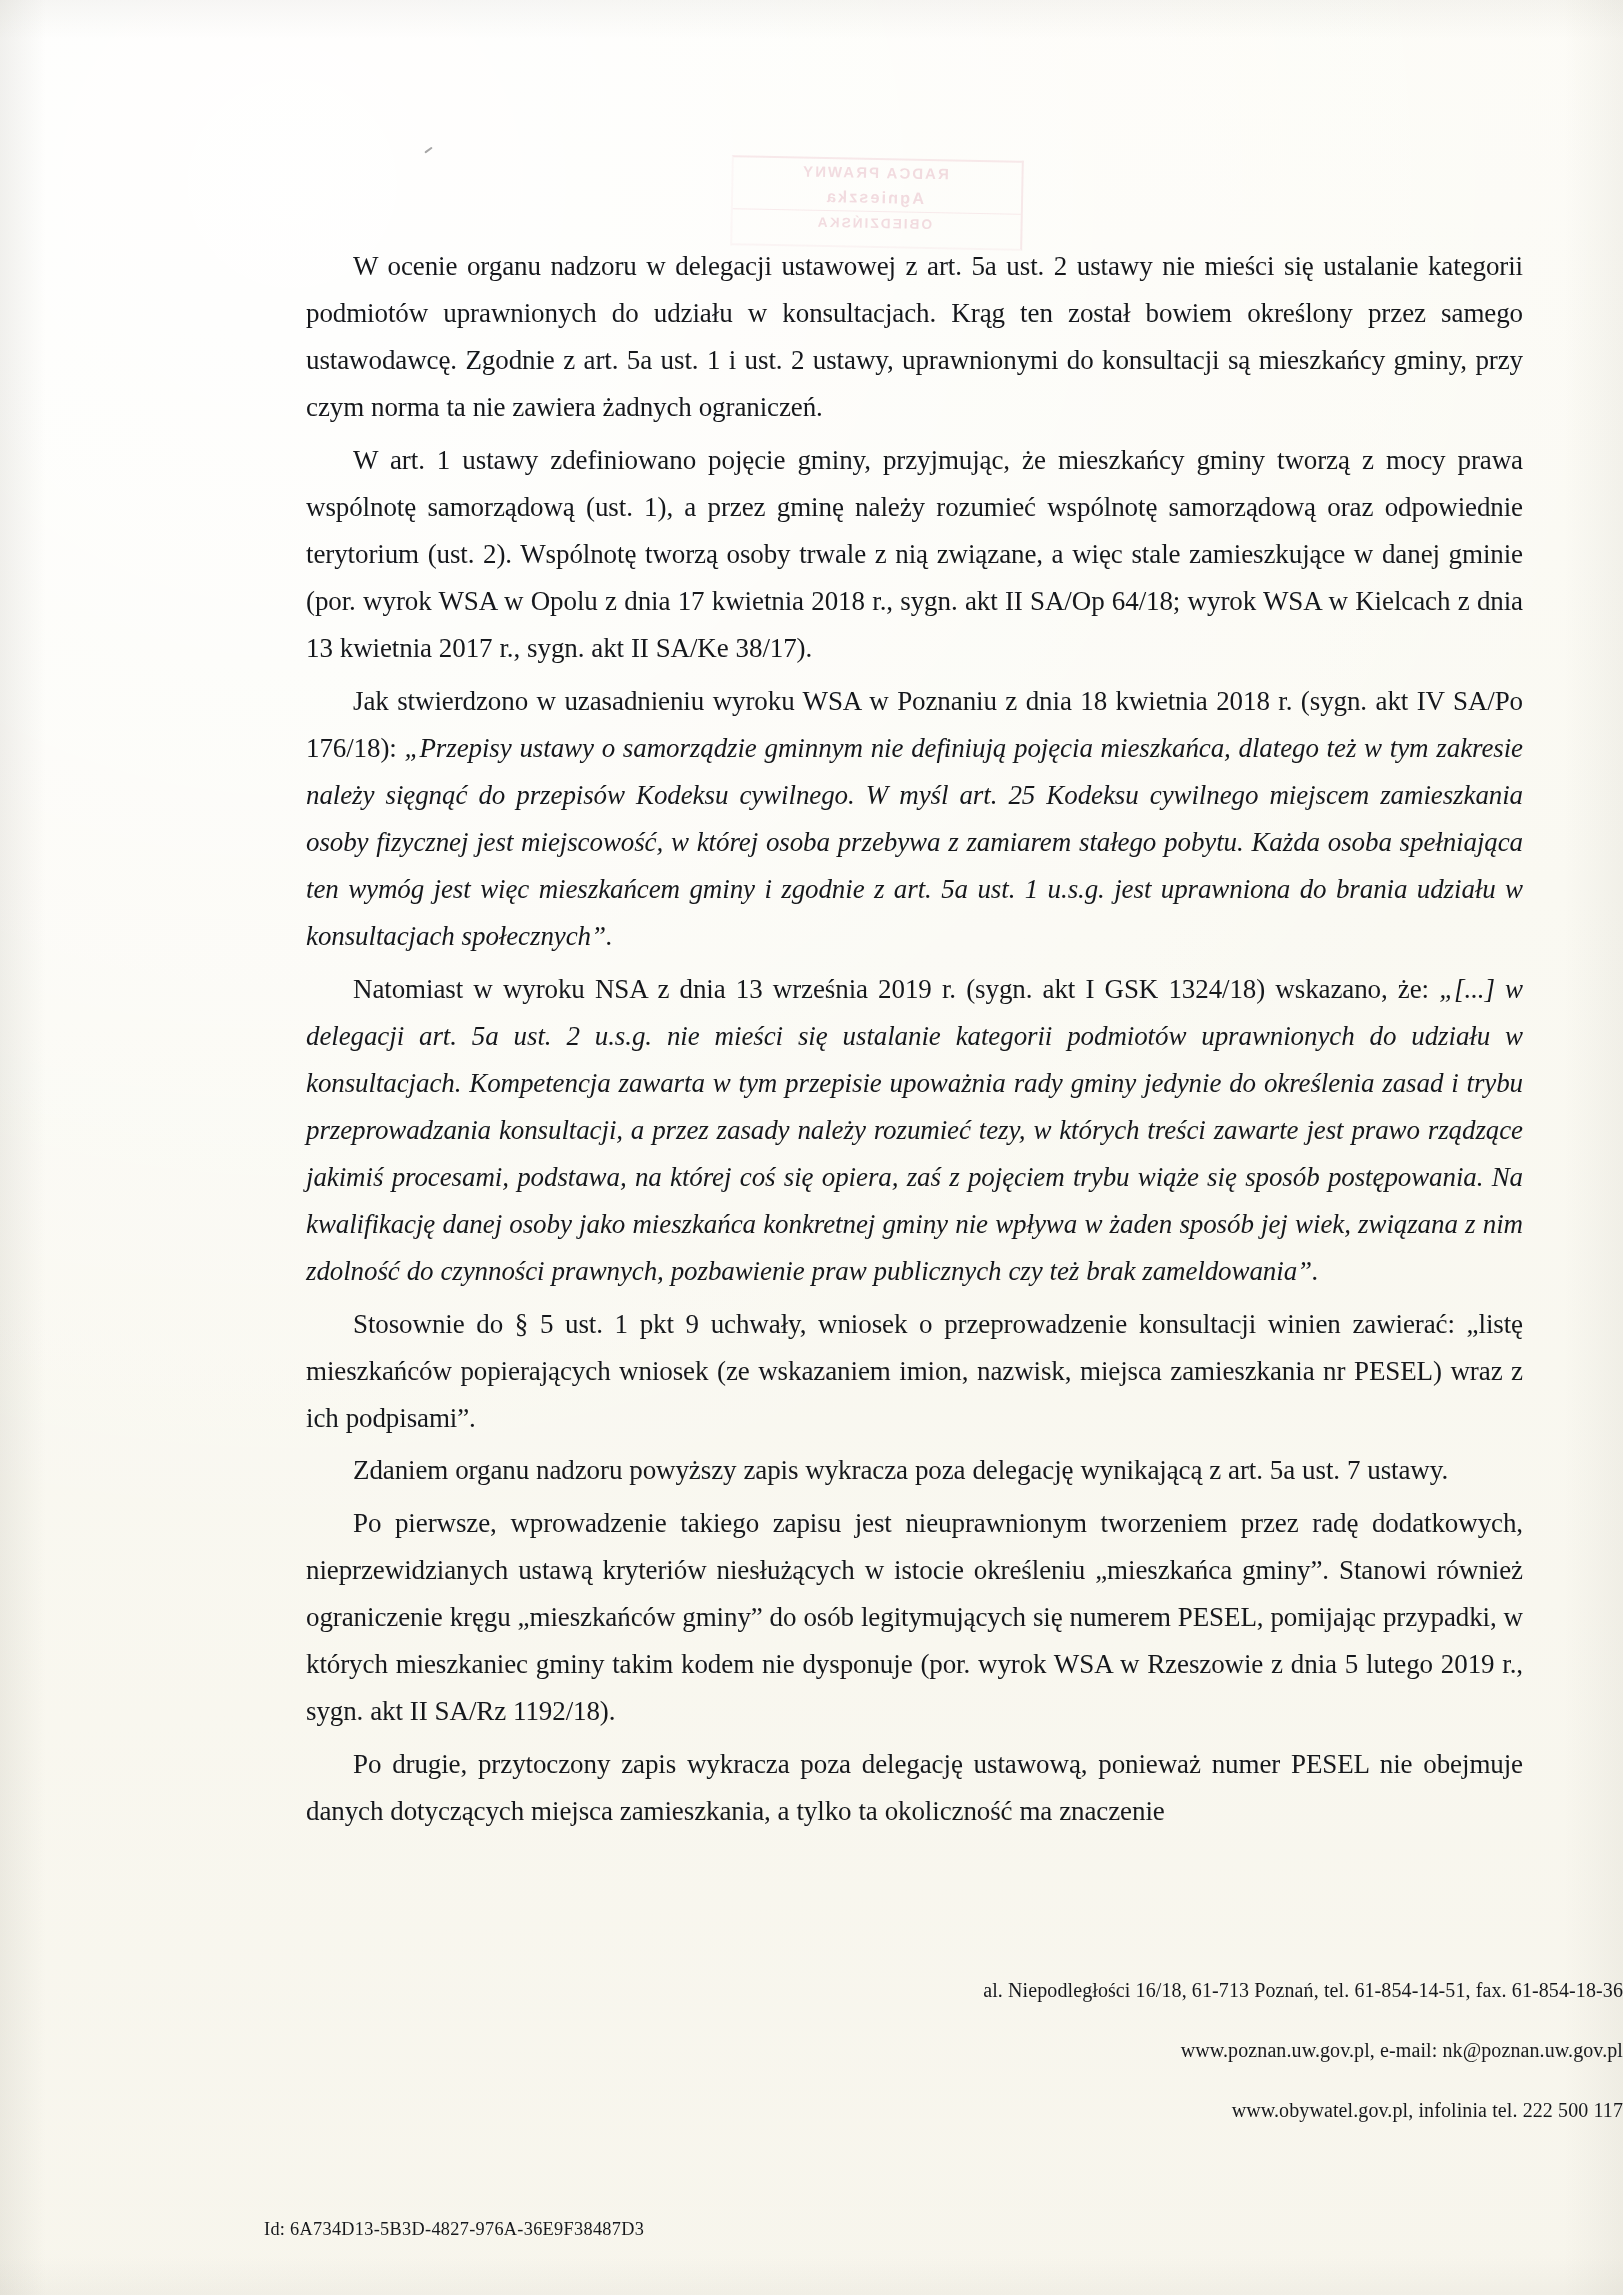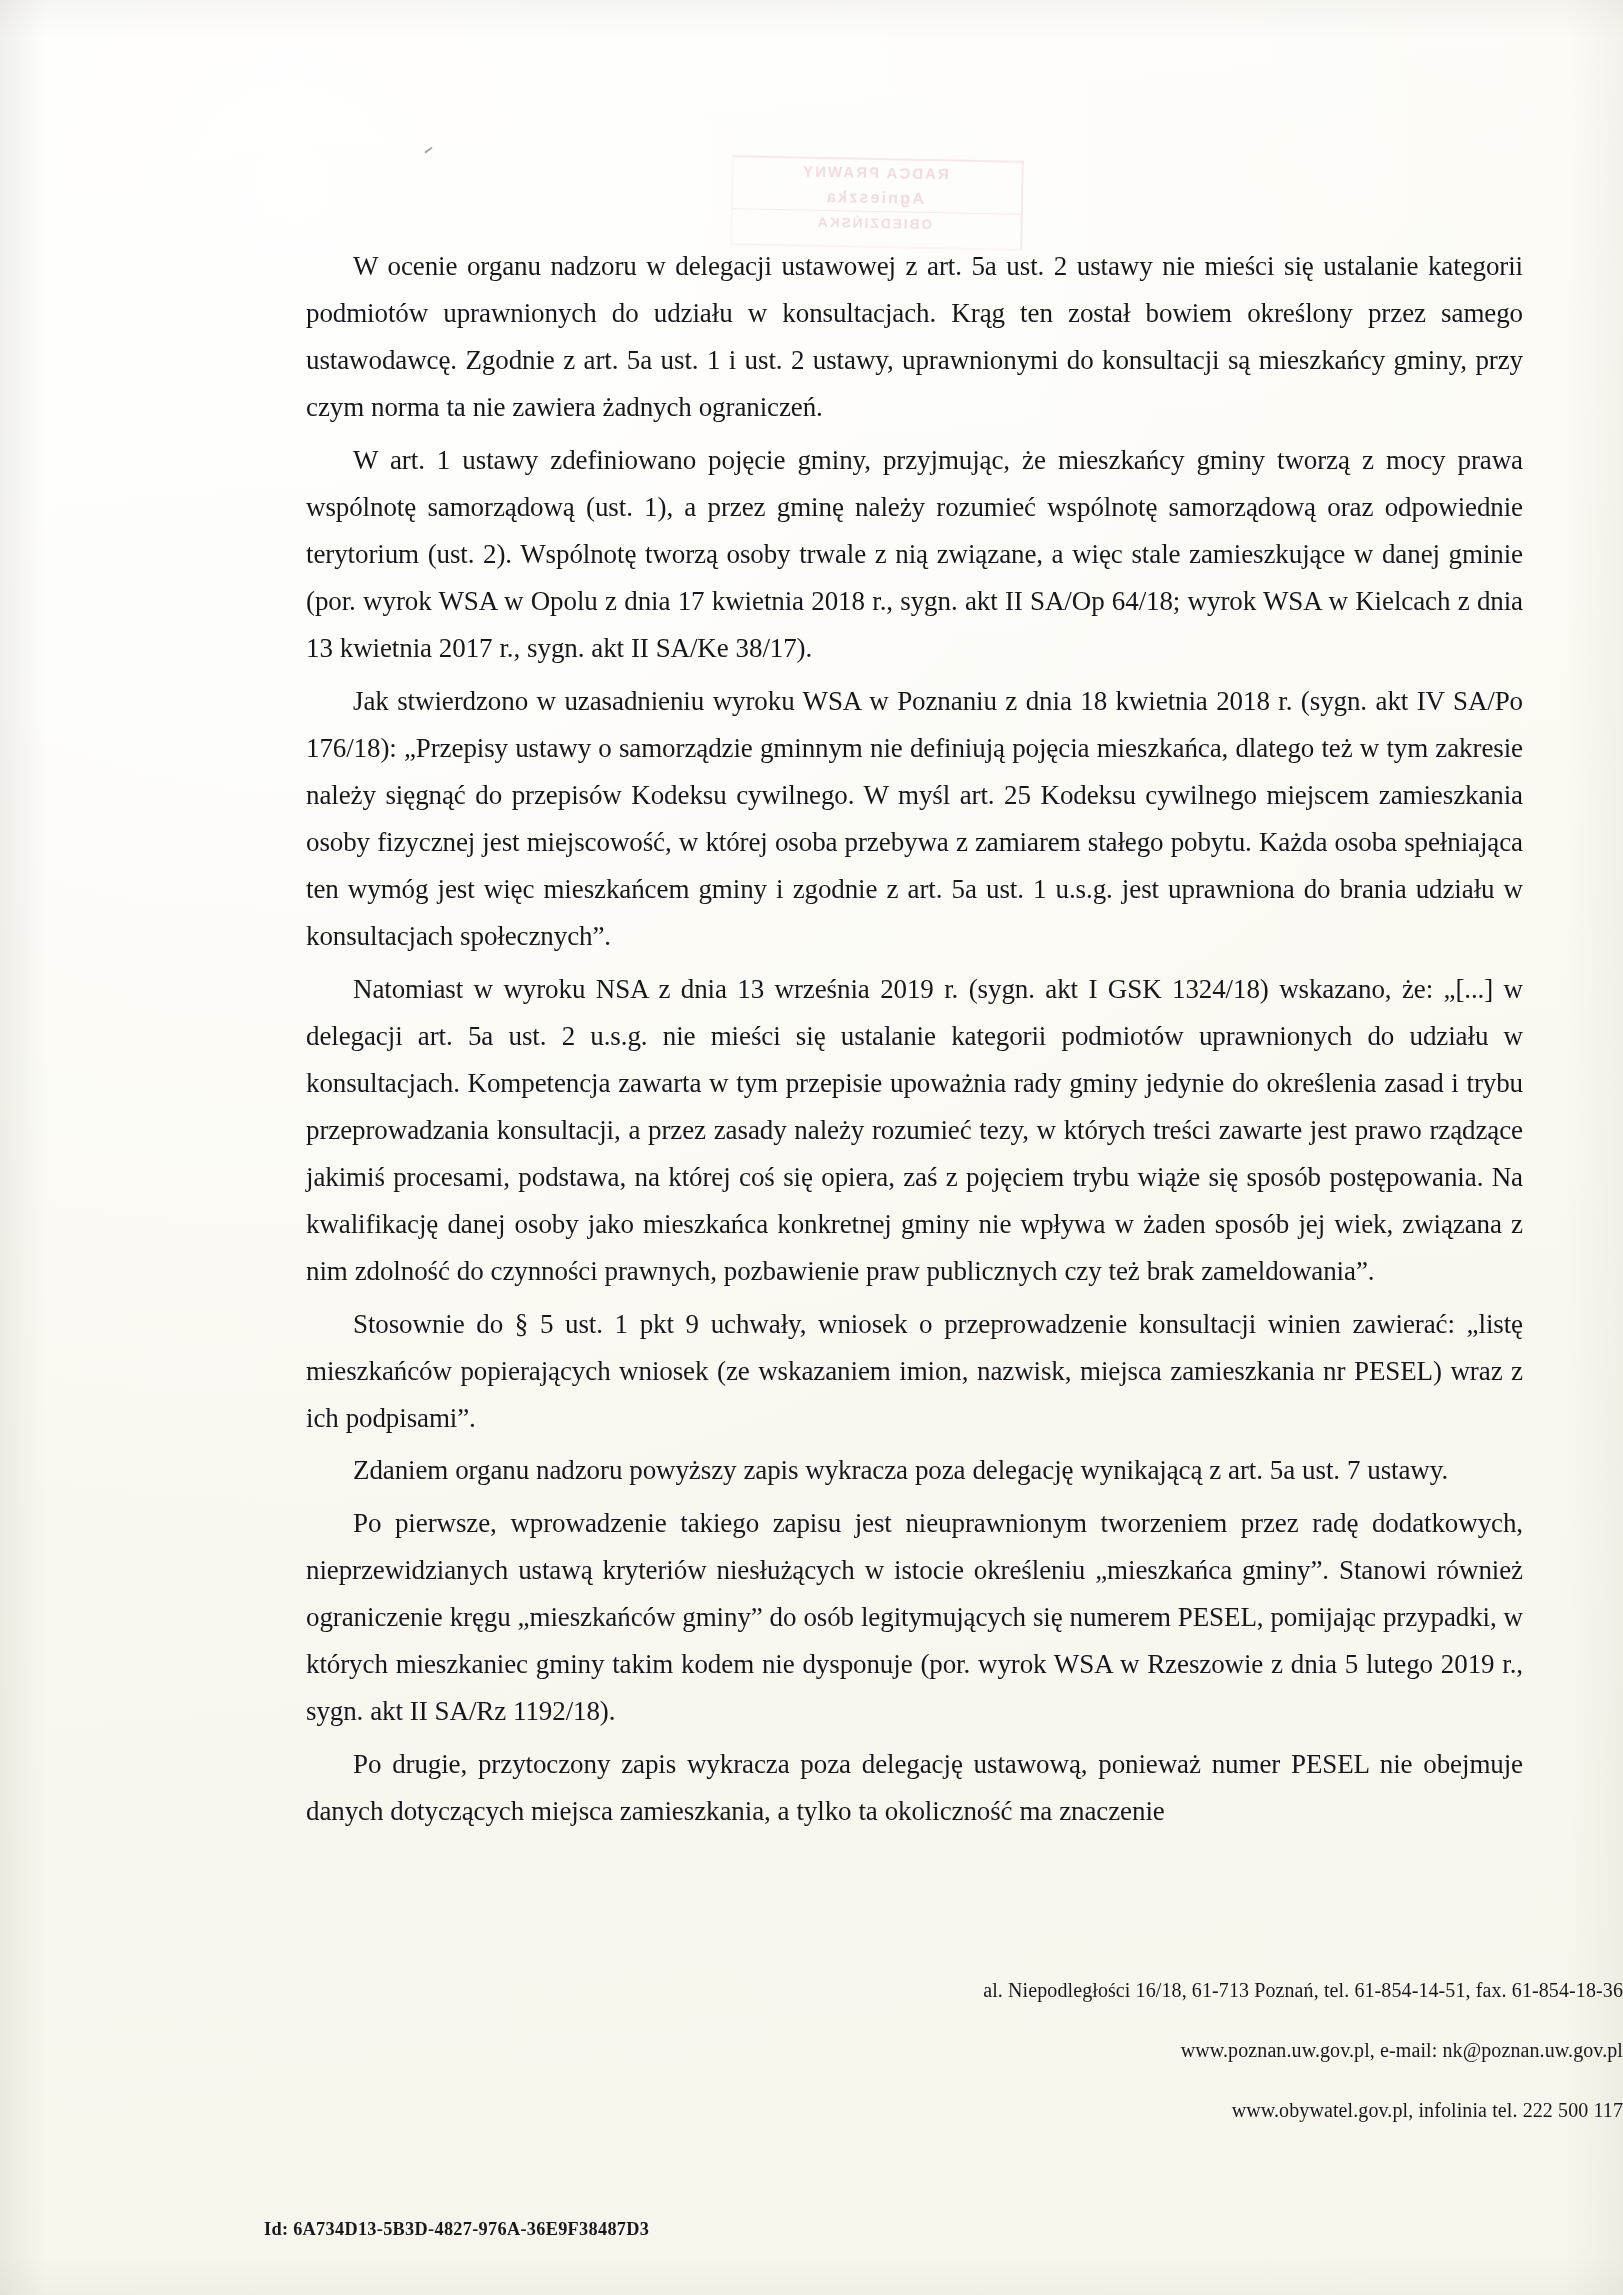--- a/index.html
+++ b/index.html
@@ -94,21 +94,21 @@
     margin: 0 0 5.9px 0;
     font-size: 27px;
     line-height: 47px;
     text-align: justify;
     text-justify: inter-word;
     text-indent: 47px;
     
     letter-spacing: -0.1px;
     word-spacing: 0.3px;
   }
-  .ital-run { }
+  .ital-run { font-style: italic; }
 
   .footer {
     position: absolute;
     left: 0;
     right: 0;
     top: 1976px;
     text-align: right;
   }
   .footer .fline {
     font-size: 20px;
@@ -118,21 +118,20 @@
   }
   .footer .fline.last { margin-bottom: 12px; }
 
   .doc-id {
     position: absolute;
     left: 264px;
     top: 2219px;
     font-size: 18.3px;
     letter-spacing: 0.3px;
     white-space: nowrap;
-    font-weight: bold;
   }
 </style>
 </head>
 <body>
 
 <div class="page">
 
   <div class="scan-vignette"></div>
 
   <div class="stray-mark"></div>

